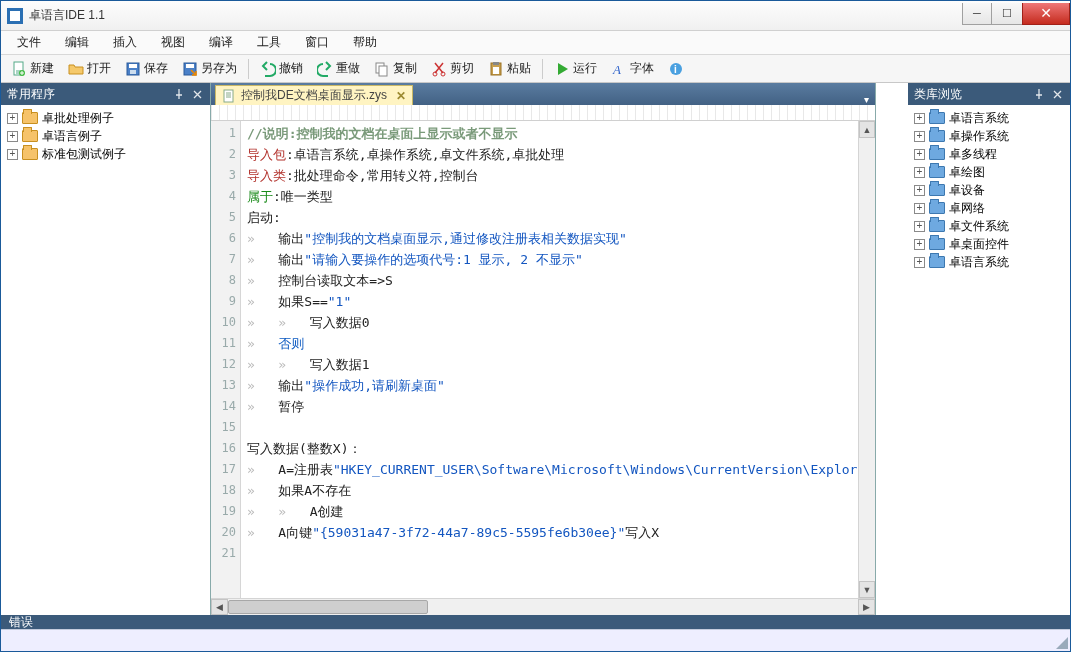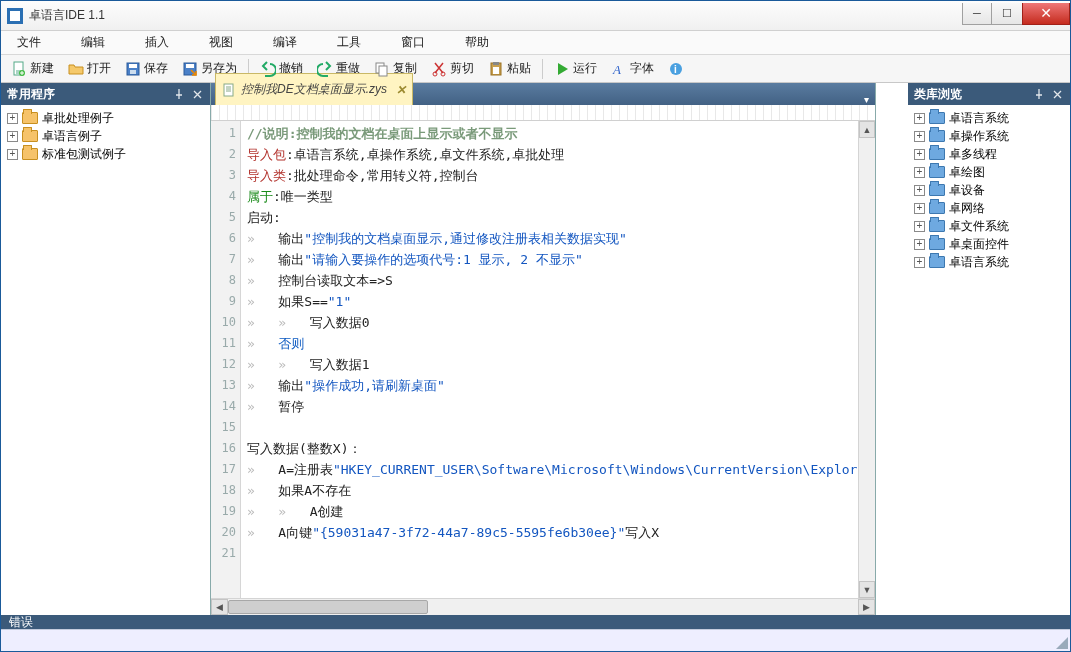--- a/index.html
+++ b/index.html
@@ -10,50 +10,50 @@
 .titlebar { height: 30px; background: linear-gradient(#fdfdfd,#f0f0f0); display: flex; align-items: center; padding: 0 0 0 6px; border-bottom: 1px solid #d0d0d0; }
 .titlebar .appicon { width: 16px; height: 16px; background:#2a6fb3; position:relative; margin-right:6px; }
 .titlebar .appicon::after{content:"";position:absolute;inset:3px 3px 3px 3px;background:#fff;}
 .titlebar .title { flex:1; color:#333; }
 .winbtns { display:flex; height:22px; margin-top:-4px;}
 .winbtn { width:30px; height:22px; border:1px solid #a0a0a0; border-top:none; display:flex; align-items:center; justify-content:center; background:linear-gradient(#f8f8f8,#e6e6e6); font-size:11px; color:#333;}
 .winbtn.max{border-left:none;border-right:none;}
 .winbtn.close{ width:48px; background:linear-gradient(#e77,#c52b1e); color:#fff; font-size:14px; border-color:#a02018;}
 
 
-.menubar { height:24px; display:flex; align-items:center; padding:0 6px; gap:20px; border-bottom:1px solid #d8d8d8; background:#fafafa;}
+.menubar { height:24px; display:flex; align-items:center; padding:0 6px; gap:4px; border-bottom:1px solid #d8d8d8; background:#fafafa;}
 .menubar .menuitem{ padding:2px 10px; color:#222; cursor:default;}
 
 
 .toolbar { height:28px; display:flex; align-items:center; padding:0 4px; gap:2px; border-bottom:1px solid #c8c8c8; background:#f6f6f6;}
 .tbtn { display:flex; align-items:center; height:22px; padding:0 6px; gap:3px; color:#222; cursor:default;}
 .ticon{ width:16px; height:16px; display:inline-block; position:relative;}
 .ticon svg{width:16px;height:16px;display:block;}
 .tsep{ width:1px; height:20px; background:#ccc; margin:0 3px;}
 
 
 .mainrow { flex:1; display:flex; min-height:0; }
 .panel { display:flex; flex-direction:column; background:#fff; }
 .panel.left{ width:210px; border-right:1px solid #8aa;}
 .panel.right{ width:195px; border-left:1px solid #8aa;padding-left:32px;}
-.panelhdr{ height:22px; background:#3b5a7a; color:#fff; display:flex; align-items:center; padding:0 6px; font-size:12px;font-weight:bold;}
+.panelhdr{ height:22px; background:#3b5a7a; color:#fff; display:flex; align-items:center; padding:0 6px; font-size:12px;}
 .panelhdr .spacer{flex:1;}
 .panelhdr .pin, .panelhdr .x{ width:14px; height:14px; margin-left:4px; display:flex; align-items:center; justify-content:center; cursor:default; opacity:.85;}
 .panelbody{ flex:1; overflow:auto; padding:4px 2px;}
 .treeitem{ display:flex; align-items:center; height:18px; padding-left:4px; gap:2px;}
 .treeitem .tw{ width:11px; height:11px; border:1px solid #8a8a8a; display:flex; align-items:center; justify-content:center; font-size:10px; line-height:1; color:#555; background:#fff;}
 .folder{ width:16px; height:12px; background:#f6c36a; border:1px solid #c89020; border-radius:1px; position:relative; margin:0 2px;}
 .folder::before{content:"";position:absolute;top:-4px;left:0;width:7px;height:4px;background:#f6c36a;border:1px solid #c89020;border-bottom:none;border-radius:1px 1px 0 0;}
 .folder.blue{ background:#6ea9e0; border-color:#3d78b0;}
 .folder.blue::before{ background:#6ea9e0; border-color:#3d78b0;}
 
 
 .center{ flex:1; display:flex; flex-direction:column; min-width:0;}
 .tabstrip{ height:22px; background:linear-gradient(#5a7ca0,#426184); display:flex; align-items:flex-end; padding-left:4px;}
-.filetab{ height:32px; background:#fff4c2; border:1px solid #c9b866; border-bottom:none; display:flex; align-items:center; padding:0 6px; gap:5px; font-size:12px; color:#444;font-style:italic;}
+.filetab{ height:20px; background:#fff4c2; border:1px solid #c9b866; border-bottom:none; display:flex; align-items:center; padding:0 6px; gap:5px; font-size:12px; color:#444;}
 .filetab .docicon{width:14px;height:14px;}
 .filetab .xtab{ color:#9c8a30; font-weight:bold; cursor:default; margin-left:4px;}
 .tabstrip .dd{margin-left:auto; margin-right:6px; color:#fff; font-size:10px;}
 .ruler{ height:16px; border-bottom:1px solid #d0d0d0; background:repeating-linear-gradient(90deg,#e8e8e8 0,#e8e8e8 1px,transparent 1px,transparent 8px);}
 .editcols{ flex:1; display:flex; flex-direction:column; min-height:0;}
 .editrows{ flex:1; display:flex; min-height:0;}
 .gutter{ width:30px; background:#f2f2f2; border-right:1px solid #d6d6d6; text-align:right; padding:2px 4px 0 0; color:#9aa; font-family:Consolas,monospace; font-size:12px; line-height:21px;}
 .code{ flex:1; overflow:auto; padding:2px 4px 0 6px; font-family:"Microsoft YaHei",SimSun,monospace; font-size:13px; line-height:21px; white-space:pre; color:#222;}
 .code .cmt{ color:#7a9a7a;font-weight:bold;}
 .code .kw{ color:#b3342e;}

